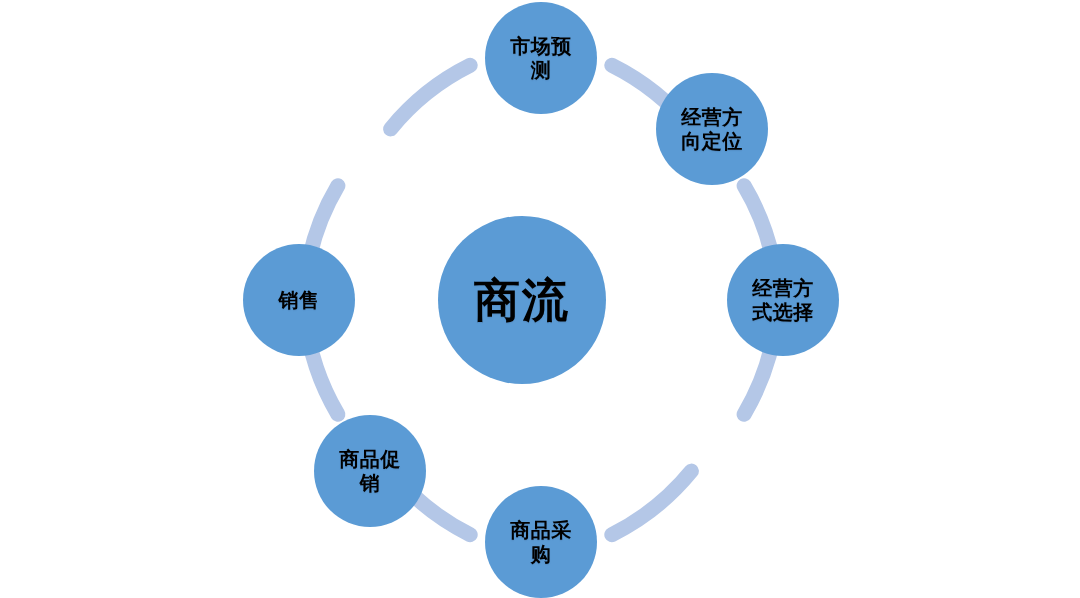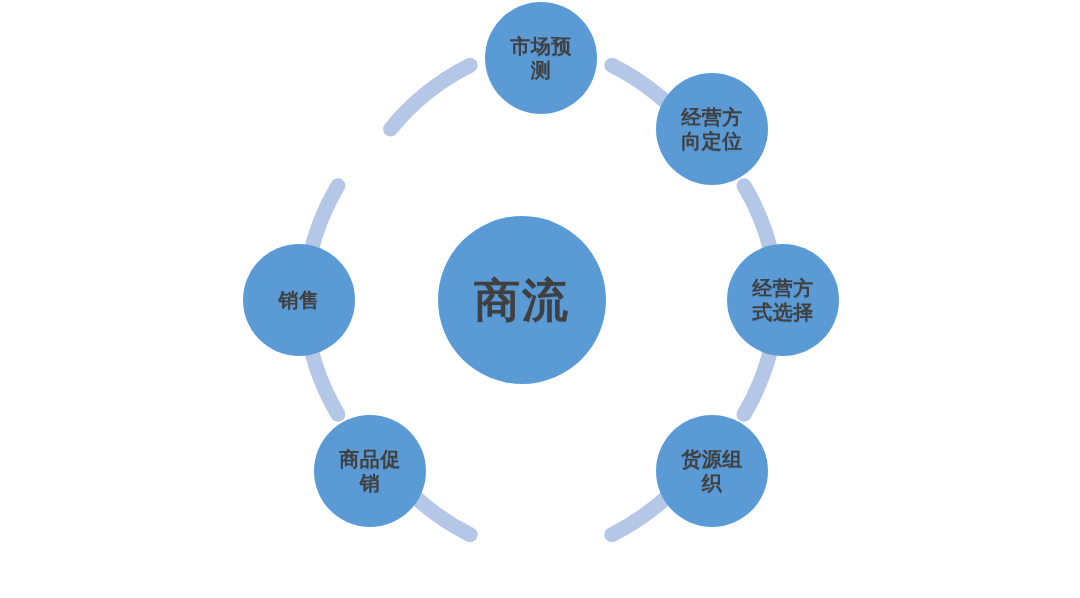--- a/index.html
+++ b/index.html
@@ -30,21 +30,21 @@
     position: absolute;
     border-radius: 50%;
     background: #5B9BD5;
     display: flex;
     align-items: center;
     justify-content: center;
     box-sizing: border-box;
     text-align: center;
   }
   .node-label {
-    color: #404040;
+    color: #000000;
     font-weight: bold;
     line-height: 1.22;
     letter-spacing: 0.5px;
     white-space: pre-line;
     text-shadow: 0 1px 1px rgba(70,110,155,0.30);
   }
   #hub-node {
     width: 168px;
     height: 168px;
     left: 438px;
@@ -100,25 +100,25 @@
   <div class="node satellite n-top-right">
     <span class="node-label">经营方
 向定位</span>
   </div>
 
   <div class="node satellite n-right">
     <span class="node-label">经营方
 式选择</span>
   </div>
 
-  <div class="node satellite n-bottom-right">
-    <span class="node-label">货源组
-织</span>
+
+  <div class="node satellite n-bottom">
+    <span class="node-label">商品采
+购</span>
   </div>
-
 
   <div class="node satellite n-bottom-left">
     <span class="node-label">商品促
 销</span>
   </div>
 
   <div class="node satellite n-left">
     <span class="node-label">销售</span>
   </div>
 

